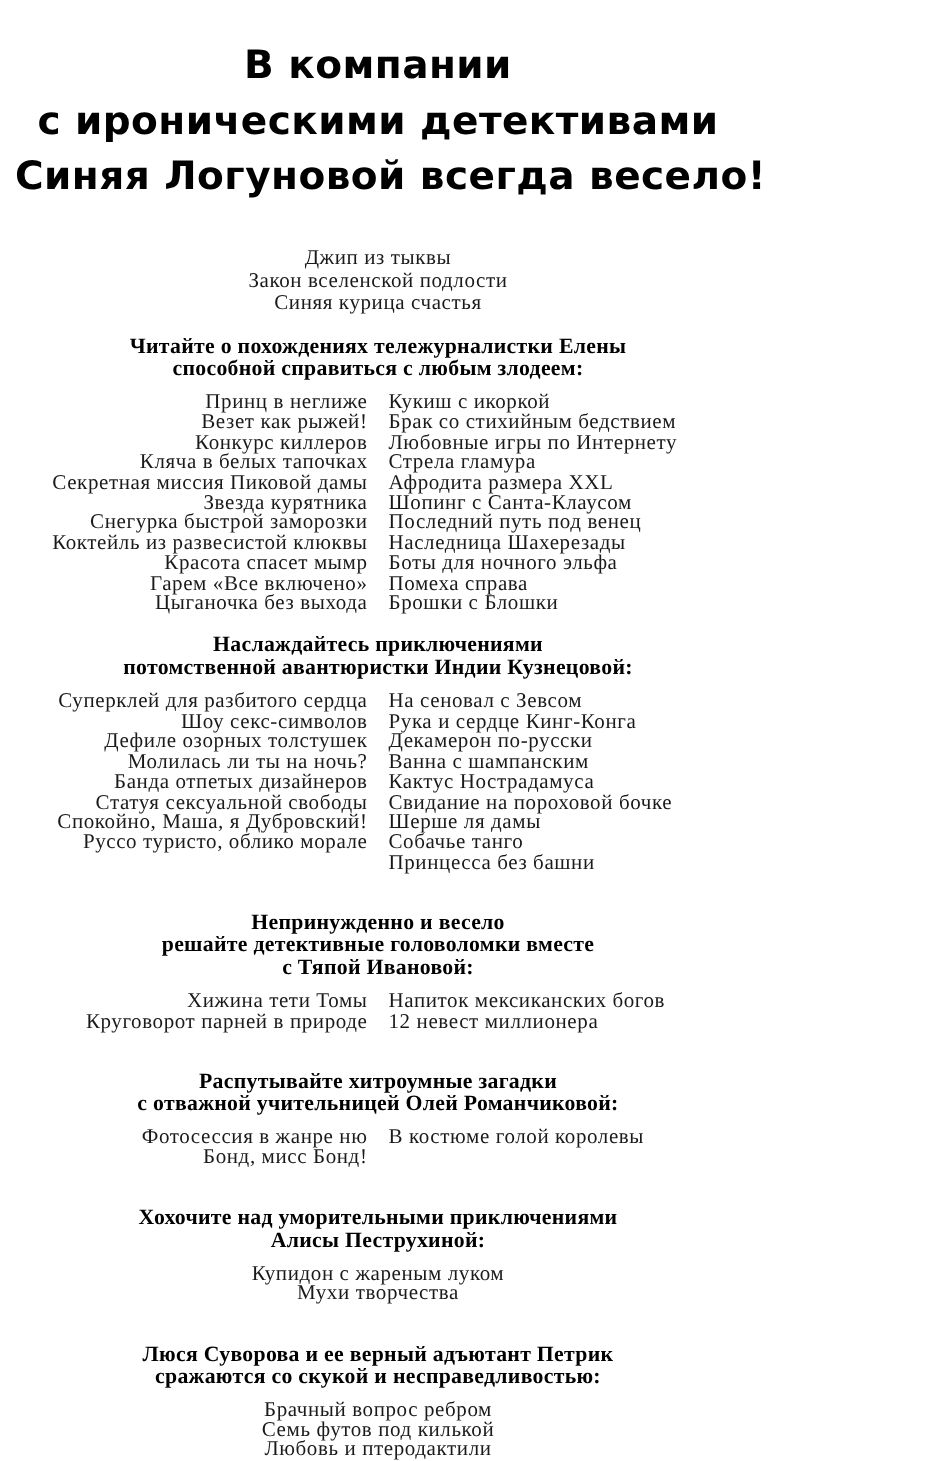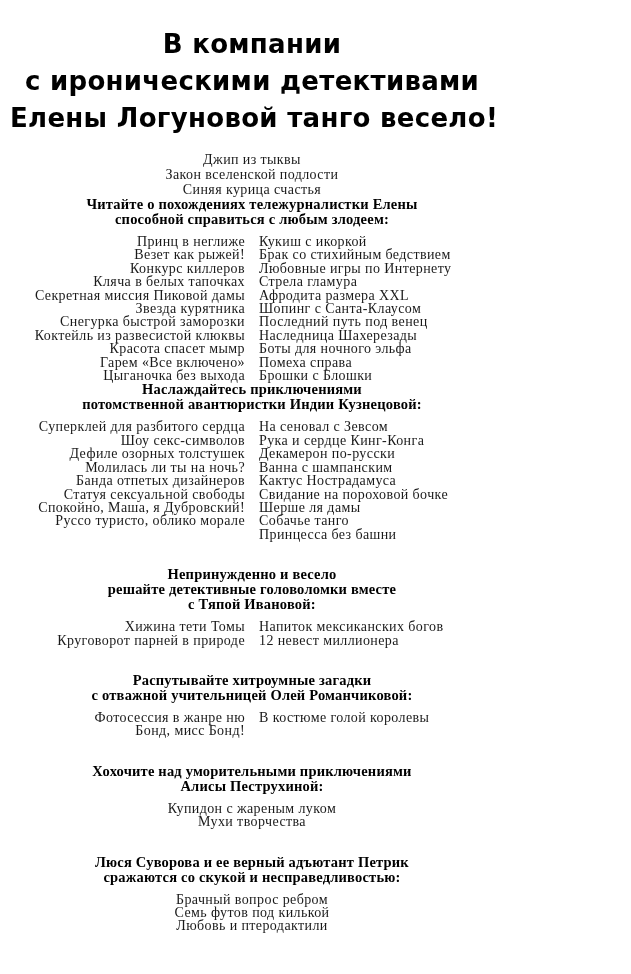--- a/index.html
+++ b/index.html
@@ -28,31 +28,32 @@
     color: #000;
   }
   .title-line { white-space: nowrap; }
   .heading {
     font-family: "Liberation Serif", serif;
     font-weight: bold;
     font-size: 14.5px;
     line-height: 15px;
     letter-spacing: 0.2px;
     text-align: center;
+    margin-top: 14px;
     margin-bottom: 8px;
     color: #000;
   }
   .booklist {
     font-size: 14px;
     line-height: 13.4px;
     letter-spacing: 0.4px;
     text-align: center;
     color: #1a1a1a;
   }
-  .intro { margin-top: 15px; line-height: 15px; }
+  .intro { margin-top: 28px; line-height: 15px; }
   .twocol {
     display: flex;
     gap: 14px;
     font-size: 14px;
     line-height: 13.4px;
     letter-spacing: 0.4px;
     color: #1a1a1a;
   }
   .col { flex: 1 1 0; min-width: 0; }
   .col.left  { text-align: right; }
@@ -61,21 +62,21 @@
   .spacer-lg { margin-top: 26px !important; }
 </style>
 </head>
 <body>
 
 <div class="page">
 
   <div class="title">
       <div class="title-line">В компании</div>
       <div class="title-line">с ироническими детективами</div>
-      <div class="title-line">Елены Логуновой танго весело!</div>
+      <div class="title-line">Синяя Логуновой всегда весело!</div>
     </div>
 
   <div class="booklist intro">
       <div class="book">Джип из тыквы</div>
       <div class="book">Закон вселенской подлости</div>
       <div class="book">Синяя курица счастья</div>
     </div>
 
   <section>
     <div class="heading">

